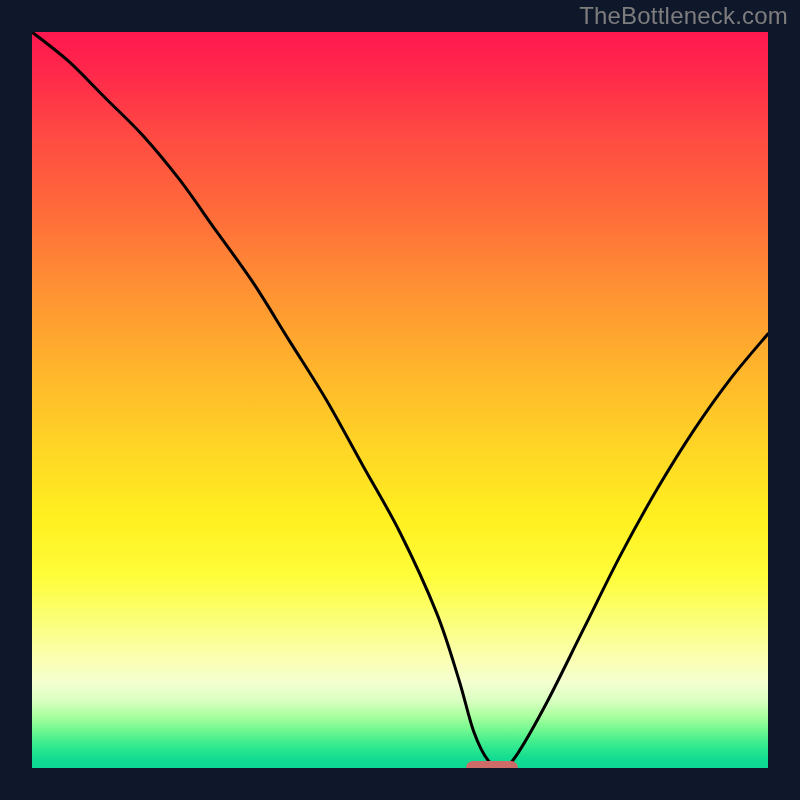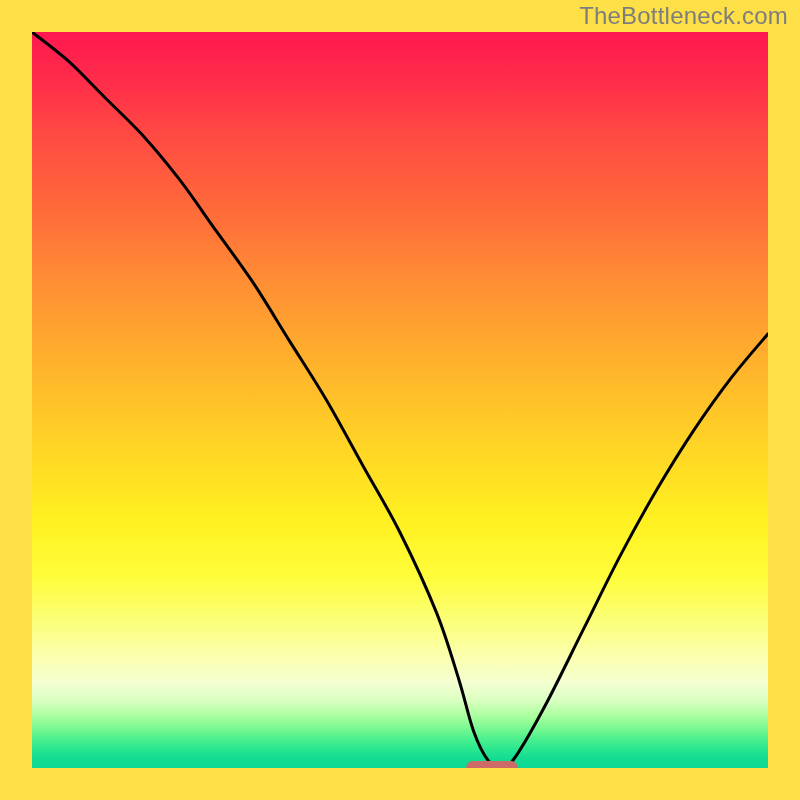--- a/index.html
+++ b/index.html
@@ -8,21 +8,21 @@
     width: 800px;
     height: 800px;
     background: #000;
     overflow: hidden;
     font-family: Arial, Helvetica, sans-serif;
   }
   .frame {
     position: relative;
     width: 800px;
     height: 800px;
-    background: #fde047;
+    background: #0f172a;
     text-align: center;
   }
   .watermark {
     position: absolute;
     top: 2px;
     right: 12px;
     color: #7d7d7d;
     font-size: 24px;
     font-weight: 400;
     letter-spacing: 0.2px;

